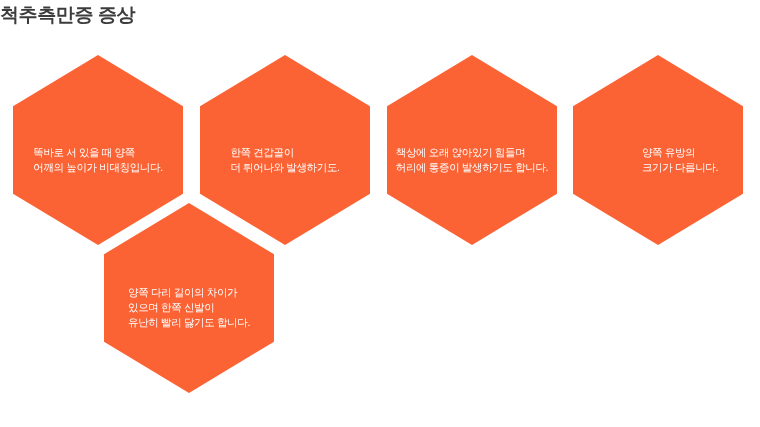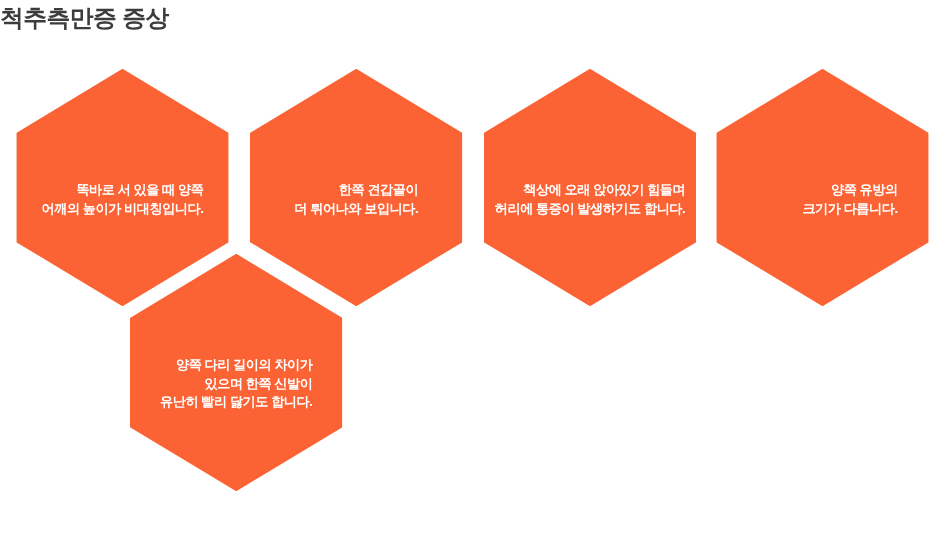--- a/index.html
+++ b/index.html
@@ -43,23 +43,23 @@
     clip-path: polygon(50% 0%, 100% 27%, 100% 73%, 50% 100%, 0% 73%, 0% 27%);
     background: #fb6234;
     display: flex;
     align-items: center;
     justify-content: center;
     box-sizing: border-box;
   }
   .hex-label {
     color: #ffffff;
     font-size: 10.5px;
-    font-weight: bold;
+    font-weight: normal;
     line-height: 15px;
-    text-align: right;
+    text-align: left;
     letter-spacing: -0.35px;
     white-space: pre-line;
     padding: 0 8px;
     margin-top: 19px;
   }
   
   .row-top    { top: 55px; }
   
   .row-bottom { top: 203px; }
   .col-t1 { left: 13px; }
@@ -79,21 +79,21 @@
 
   <div id="hex-diagram">
 
     <div class="hex-cell row-top col-t1">
       <div class="hex-label">똑바로 서 있을 때 양쪽
 어깨의 높이가 비대칭입니다.</div>
     </div>
 
     <div class="hex-cell row-top col-t2">
       <div class="hex-label">한쪽 견갑골이
-더 튀어나와 보입니다.</div>
+더 튀어나와 발생하기도.</div>
     </div>
 
     <div class="hex-cell row-top col-t3">
       <div class="hex-label">책상에 오래 앉아있기 힘들며
 허리에 통증이 발생하기도 합니다.</div>
     </div>
 
     <div class="hex-cell row-top col-t4">
       <div class="hex-label">양쪽 유방의
 크기가 다릅니다.</div>

